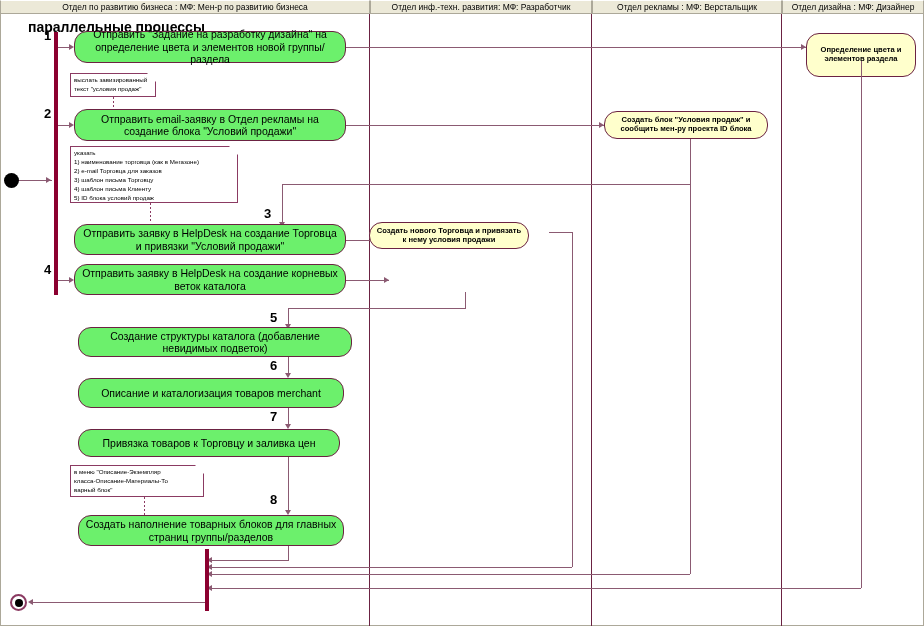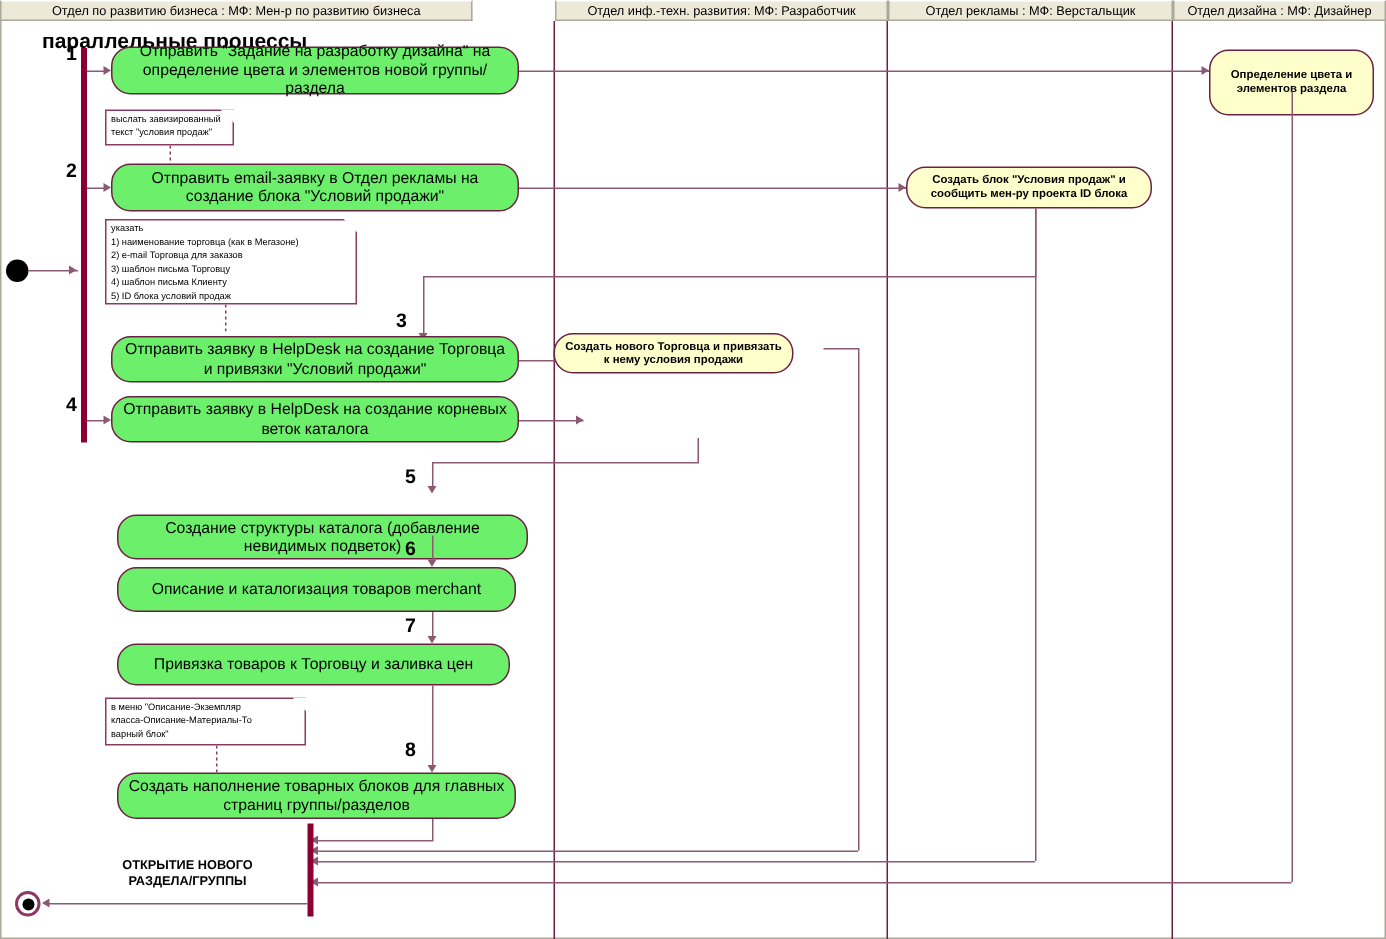--- a/index.html
+++ b/index.html
@@ -73,21 +73,21 @@
   
   .step-num{position:absolute;font-size:13px;font-weight:bold;color:#000;}
   .title-lbl{position:absolute;font-size:14px;font-weight:bold;color:#000;}
   .end-lbl{position:absolute;font-size:8.5px;font-weight:bold;color:#000;text-align:center;line-height:1.35;}
 </style>
 </head>
 <body>
 
 <div id="canvas">
 
-  <div class="lane-head" style="left:0px;width:315px;">
+  <div class="lane-head" style="left:0px;width:370px;">
     <span>Отдел по развитию бизнеса : МФ: Мен-р по развитию бизнеса</span>
   </div>
   <div class="lane-head" style="left:592px;width:190px;">
     <span>Отдел рекламы : МФ: Верстальщик</span>
   </div>
   <div class="lane-head" style="left:370px;width:222px;">
     <span>Отдел инф.-техн. развития: МФ: Разработчик</span>
   </div>
   <div class="lane-head" style="left:782px;width:142px;">
     <span>Отдел дизайна : МФ: Дизайнер</span>
@@ -190,21 +190,21 @@
   <div class="arr arr-r" style="left:69px;top:277px;"></div>
 
   <div class="ln lnh" style="left:346px;top:280px;width:43px;"></div>
   <div class="arr arr-r" style="left:384px;top:277px;"></div>
 
   <div class="ln lnv" style="left:465px;top:292px;height:16px;"></div>
   <div class="ln lnh" style="left:288px;top:308px;width:178px;"></div>
   <div class="ln lnv" style="left:288px;top:308px;height:18px;"></div>
   <div class="arr arr-d" style="left:285px;top:324px;"></div>
 
-  <div class="act green" style="left:78px;top:327px;width:274px;height:30px;margin-top:16px;">
+  <div class="act green" style="left:78px;top:327px;width:274px;height:30px;">
     <span>Создание структуры каталога (добавление невидимых подветок)</span>
   </div>
   <div class="step-num" style="left:270px;top:310px;">5</div>
 
   <div class="ln lnv" style="left:288px;top:357px;height:18px;"></div>
   <div class="arr arr-d" style="left:285px;top:373px;"></div>
   <div class="step-num" style="left:270px;top:358px;">6</div>
 
   <div class="act green" style="left:78px;top:378px;width:266px;height:30px;">
     <span>Описание и каталогизация товаров merchant</span>
@@ -233,23 +233,19 @@
   <div class="act green" style="left:78px;top:515px;width:266px;height:31px;">
     <span>Создать наполнение товарных блоков для главных страниц группы/разделов</span>
   </div>
 
   <div class="ln lnv" style="left:288px;top:546px;height:14px;"></div>
   <div class="ln lnh" style="left:211px;top:560px;width:78px;"></div>
   <div class="arr arr-l" style="left:207px;top:557px;"></div>
 
   <div class="bar" style="left:205px;top:549px;height:62px;"></div>
 
-  <div class="end-lbl" style="left:55px;top:571px;width:140px;">
-    <div>ОТКРЫТИЕ НОВОГО</div>
-    <div>РАЗДЕЛА/ГРУППЫ</div>
-  </div>
   <div class="ln lnh" style="left:30px;top:602px;width:175px;"></div>
   <div class="arr arr-l" style="left:28px;top:599px;"></div>
   <div class="end-node" style="left:10px;top:594px;">
       <i></i>
     </div>
 
 </div>
 
 </body></html>

